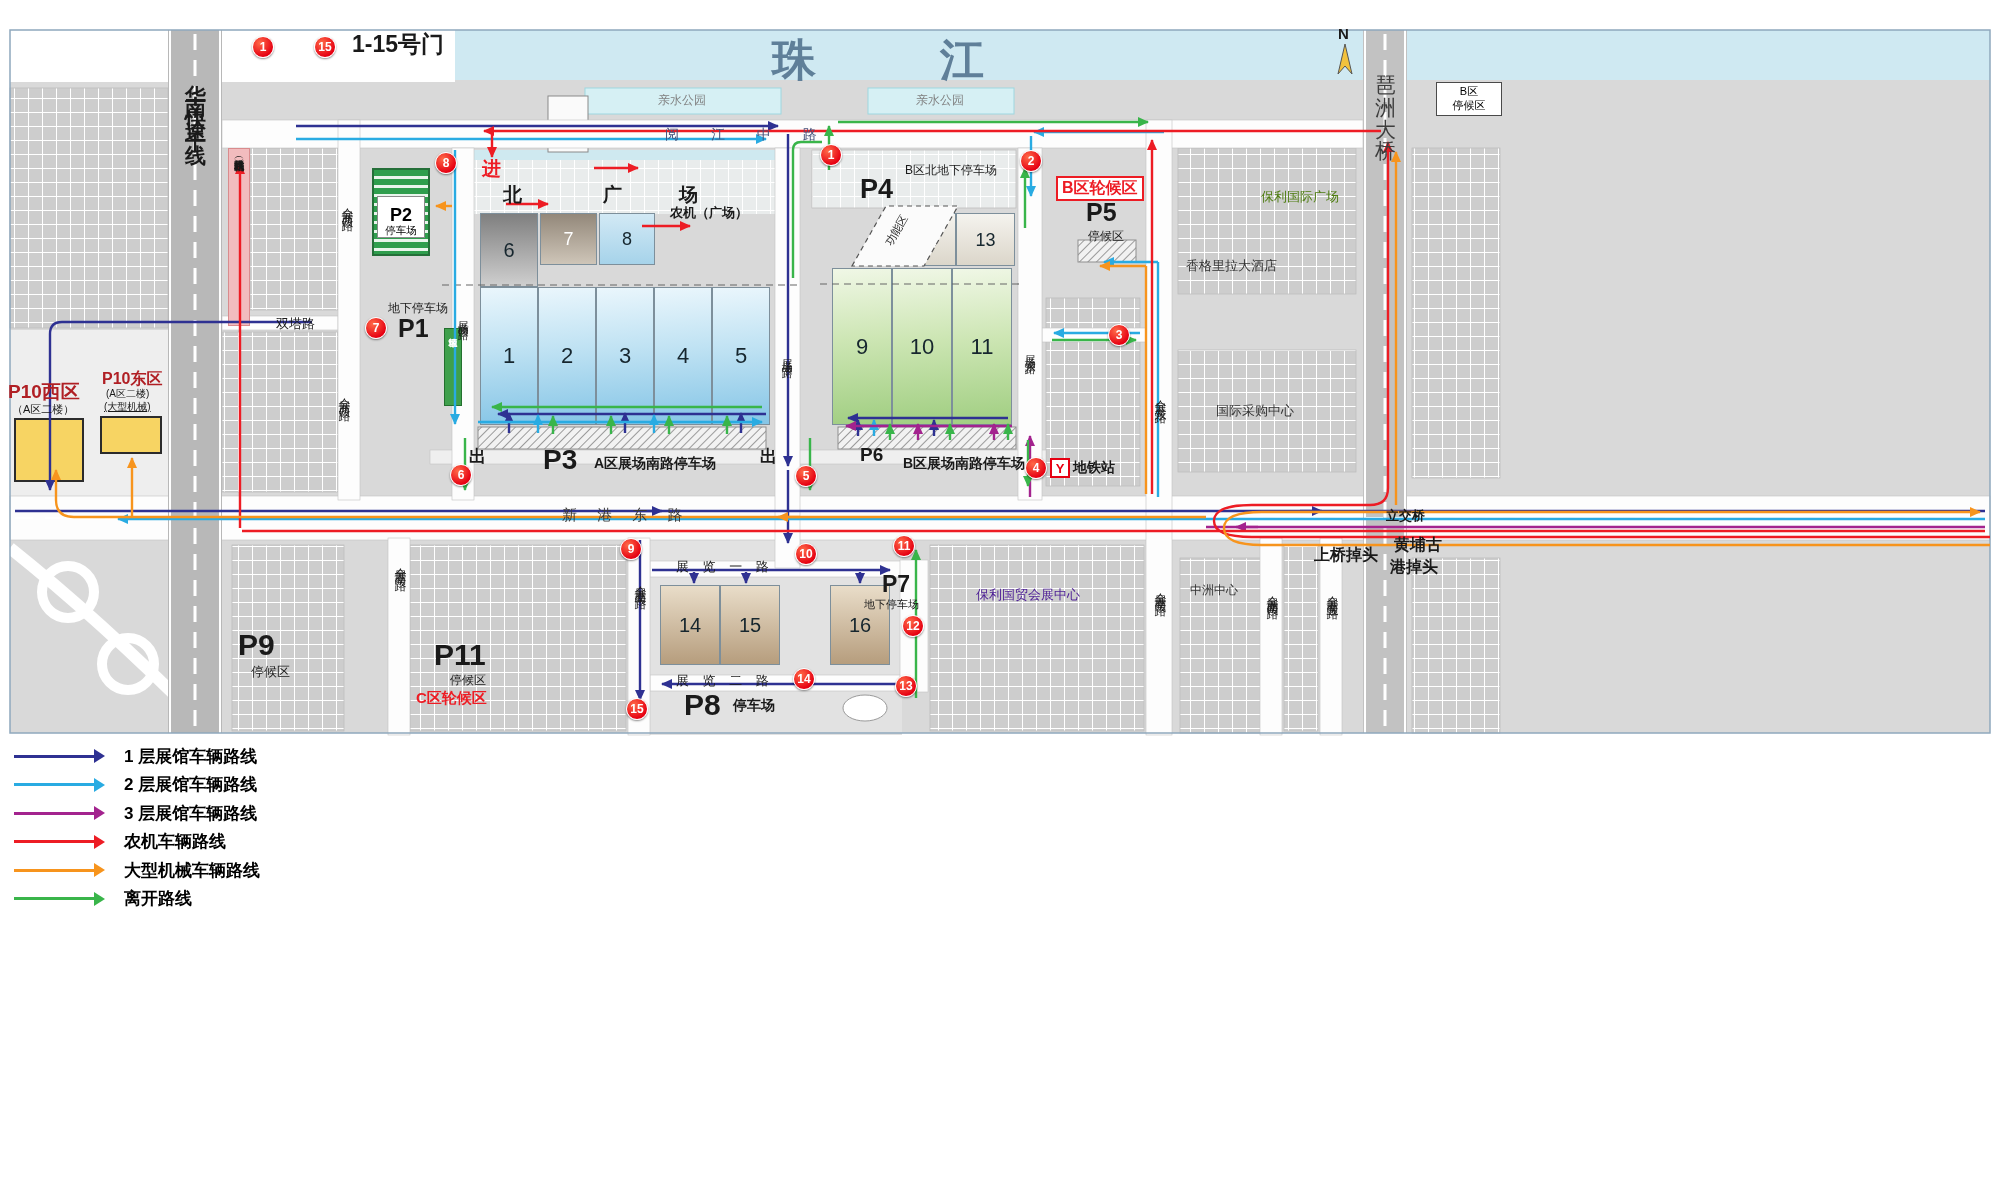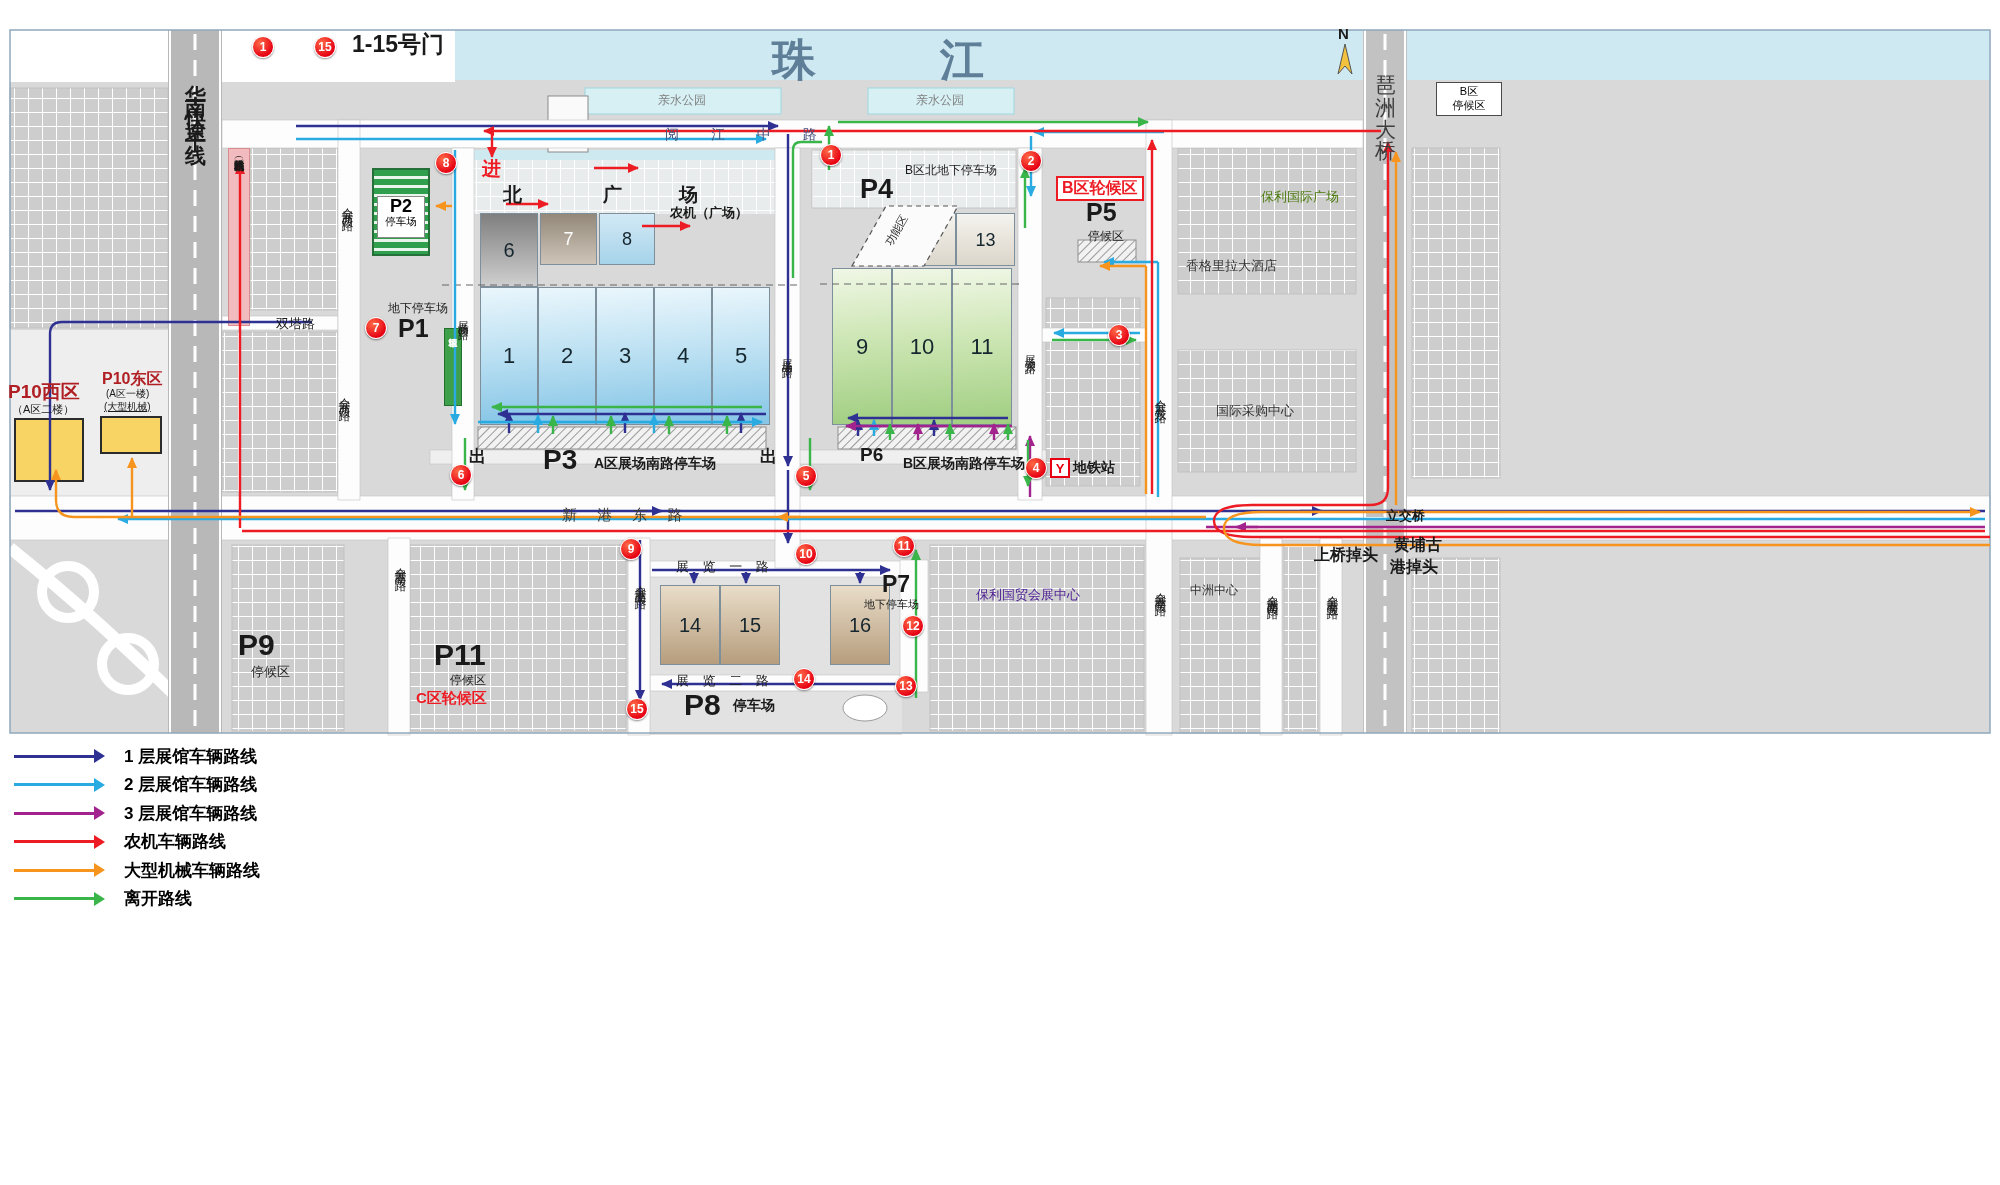--- a/index.html
+++ b/index.html
@@ -32,21 +32,21 @@
   .lbl{position:absolute;white-space:nowrap;color:#1a1a1a;line-height:1.12}
   .lbl.b{font-weight:bold}
   .lbl.v{writing-mode:vertical-rl;white-space:normal}
   .lbl.sf{font-family:"Liberation Serif","DejaVu Serif",serif}
   .lbl.rbox{border:2px solid currentColor;background:#fff;padding:0 4px;line-height:1.3}
 
   .ybox{position:absolute;background:#f7d463;border:2px solid #2b2b2b}
   .pstrip{position:absolute;background:#f2bcbe;border:1px solid #d98b8d}
   .gbox{position:absolute;background:#3fa04c;border:1px solid #23702e}
   .p2box{position:absolute;background:repeating-linear-gradient(180deg,#2f9e4d 0px,#2f9e4d 6px,#e9f5ec 6px,#e9f5ec 9px);border:2px solid #256f39}
-  .p2label{position:absolute;background:#fff;border:1px solid #8a8a8a;display:flex;flex-direction:column;align-items:center;justify-content:flex-start}
+  .p2label{position:absolute;background:#fff;border:1px solid #8a8a8a;display:flex;flex-direction:column;align-items:center;justify-content:flex-end}
   .p2label .p2n{font-weight:bold;font-size:18px;line-height:1}
   .p2label .p2s{font-size:10.5px;line-height:1.2}
   .wbox{position:absolute;background:#fff;border:1.5px solid #4a4a4a;display:flex;flex-direction:column;align-items:center;justify-content:center;text-align:center;font-size:11px;line-height:1.25}
   .metro{position:absolute;width:20px;height:20px;background:#fff;border:2px solid #e60012;color:#e60012;font-weight:bold;font-size:13px;display:flex;align-items:center;justify-content:center;line-height:1}
 
   .leg-row{display:flex;align-items:center;height:28.5px}
   .sw{position:relative;width:96px;display:flex;align-items:center}
   .sw-line{width:80px;height:3px}
   .sw-head{width:0;height:0;border:7px solid transparent;border-right:0;border-left-width:11px}
   .leg-label{margin-left:14px;font-size:17px;font-weight:bold;color:#000}
@@ -353,21 +353,21 @@
       <div class="lbl b" style="left: 594px; top: 456px; font-size: 14px;">A区展场南路停车场</div>
       <div class="lbl b" style="left: 860px; top: 444px; font-size: 19px;">P6</div>
       <div class="lbl b" style="left: 903px; top: 456px; font-size: 14px;">B区展场南路停车场</div>
       <div class="lbl b" style="left: 1073px; top: 460px; font-size: 14px;">地铁站</div>
       <div class="lbl" style="left: 562px; top: 507px; font-size: 15px; color: rgb(58, 58, 58); letter-spacing: 8px;">新 港 东 路</div>
       <div class="lbl b" style="left: 238px; top: 628px; font-size: 30px;">P9</div>
       <div class="lbl" style="left: 251px; top: 665px; font-size: 13px;">停候区</div>
       <div class="lbl b" style="left: 8px; top: 381px; font-size: 19px; color: rgb(176, 31, 36);">P10西区</div>
       <div class="lbl" style="left: 12px; top: 403px; font-size: 11px;">（A区二楼）</div>
       <div class="lbl b" style="left: 102px; top: 370px; font-size: 16px; color: rgb(176, 31, 36);">P10东区</div>
-      <div class="lbl" style="left: 106px; top: 388px; font-size: 10px;">(A区一楼)</div>
+      <div class="lbl" style="left: 106px; top: 388px; font-size: 10px;">(A区二楼)</div>
       <div class="lbl" style="left: 104px; top: 401px; font-size: 10px; text-decoration: underline;">(大型机械)</div>
       <div class="lbl b" style="left: 434px; top: 638px; font-size: 30px;">P11</div>
       <div class="lbl" style="left: 450px; top: 674px; font-size: 12px;">停候区</div>
       <div class="lbl b" style="left: 416px; top: 690px; font-size: 15px; color: rgb(237, 28, 36);">C区轮候区</div>
       <div class="lbl v" style="left: 393px; top: 558px; font-size: 12px; letter-spacing: 3px;">会展南一路</div>
       <div class="lbl v" style="left: 633px; top: 576px; font-size: 12px; letter-spacing: 3px;">会展南二路</div>
       <div class="lbl" style="left: 676px; top: 560px; font-size: 13px; letter-spacing: 5px;">展 览 一 路</div>
       <div class="lbl" style="left: 676px; top: 674px; font-size: 13px; letter-spacing: 5px;">展 览 二 路</div>
       <div class="lbl b" style="left: 882px; top: 572px; font-size: 23px;">P7</div>
       <div class="lbl" style="left: 864px; top: 598px; font-size: 11px;">地下停车场</div>

